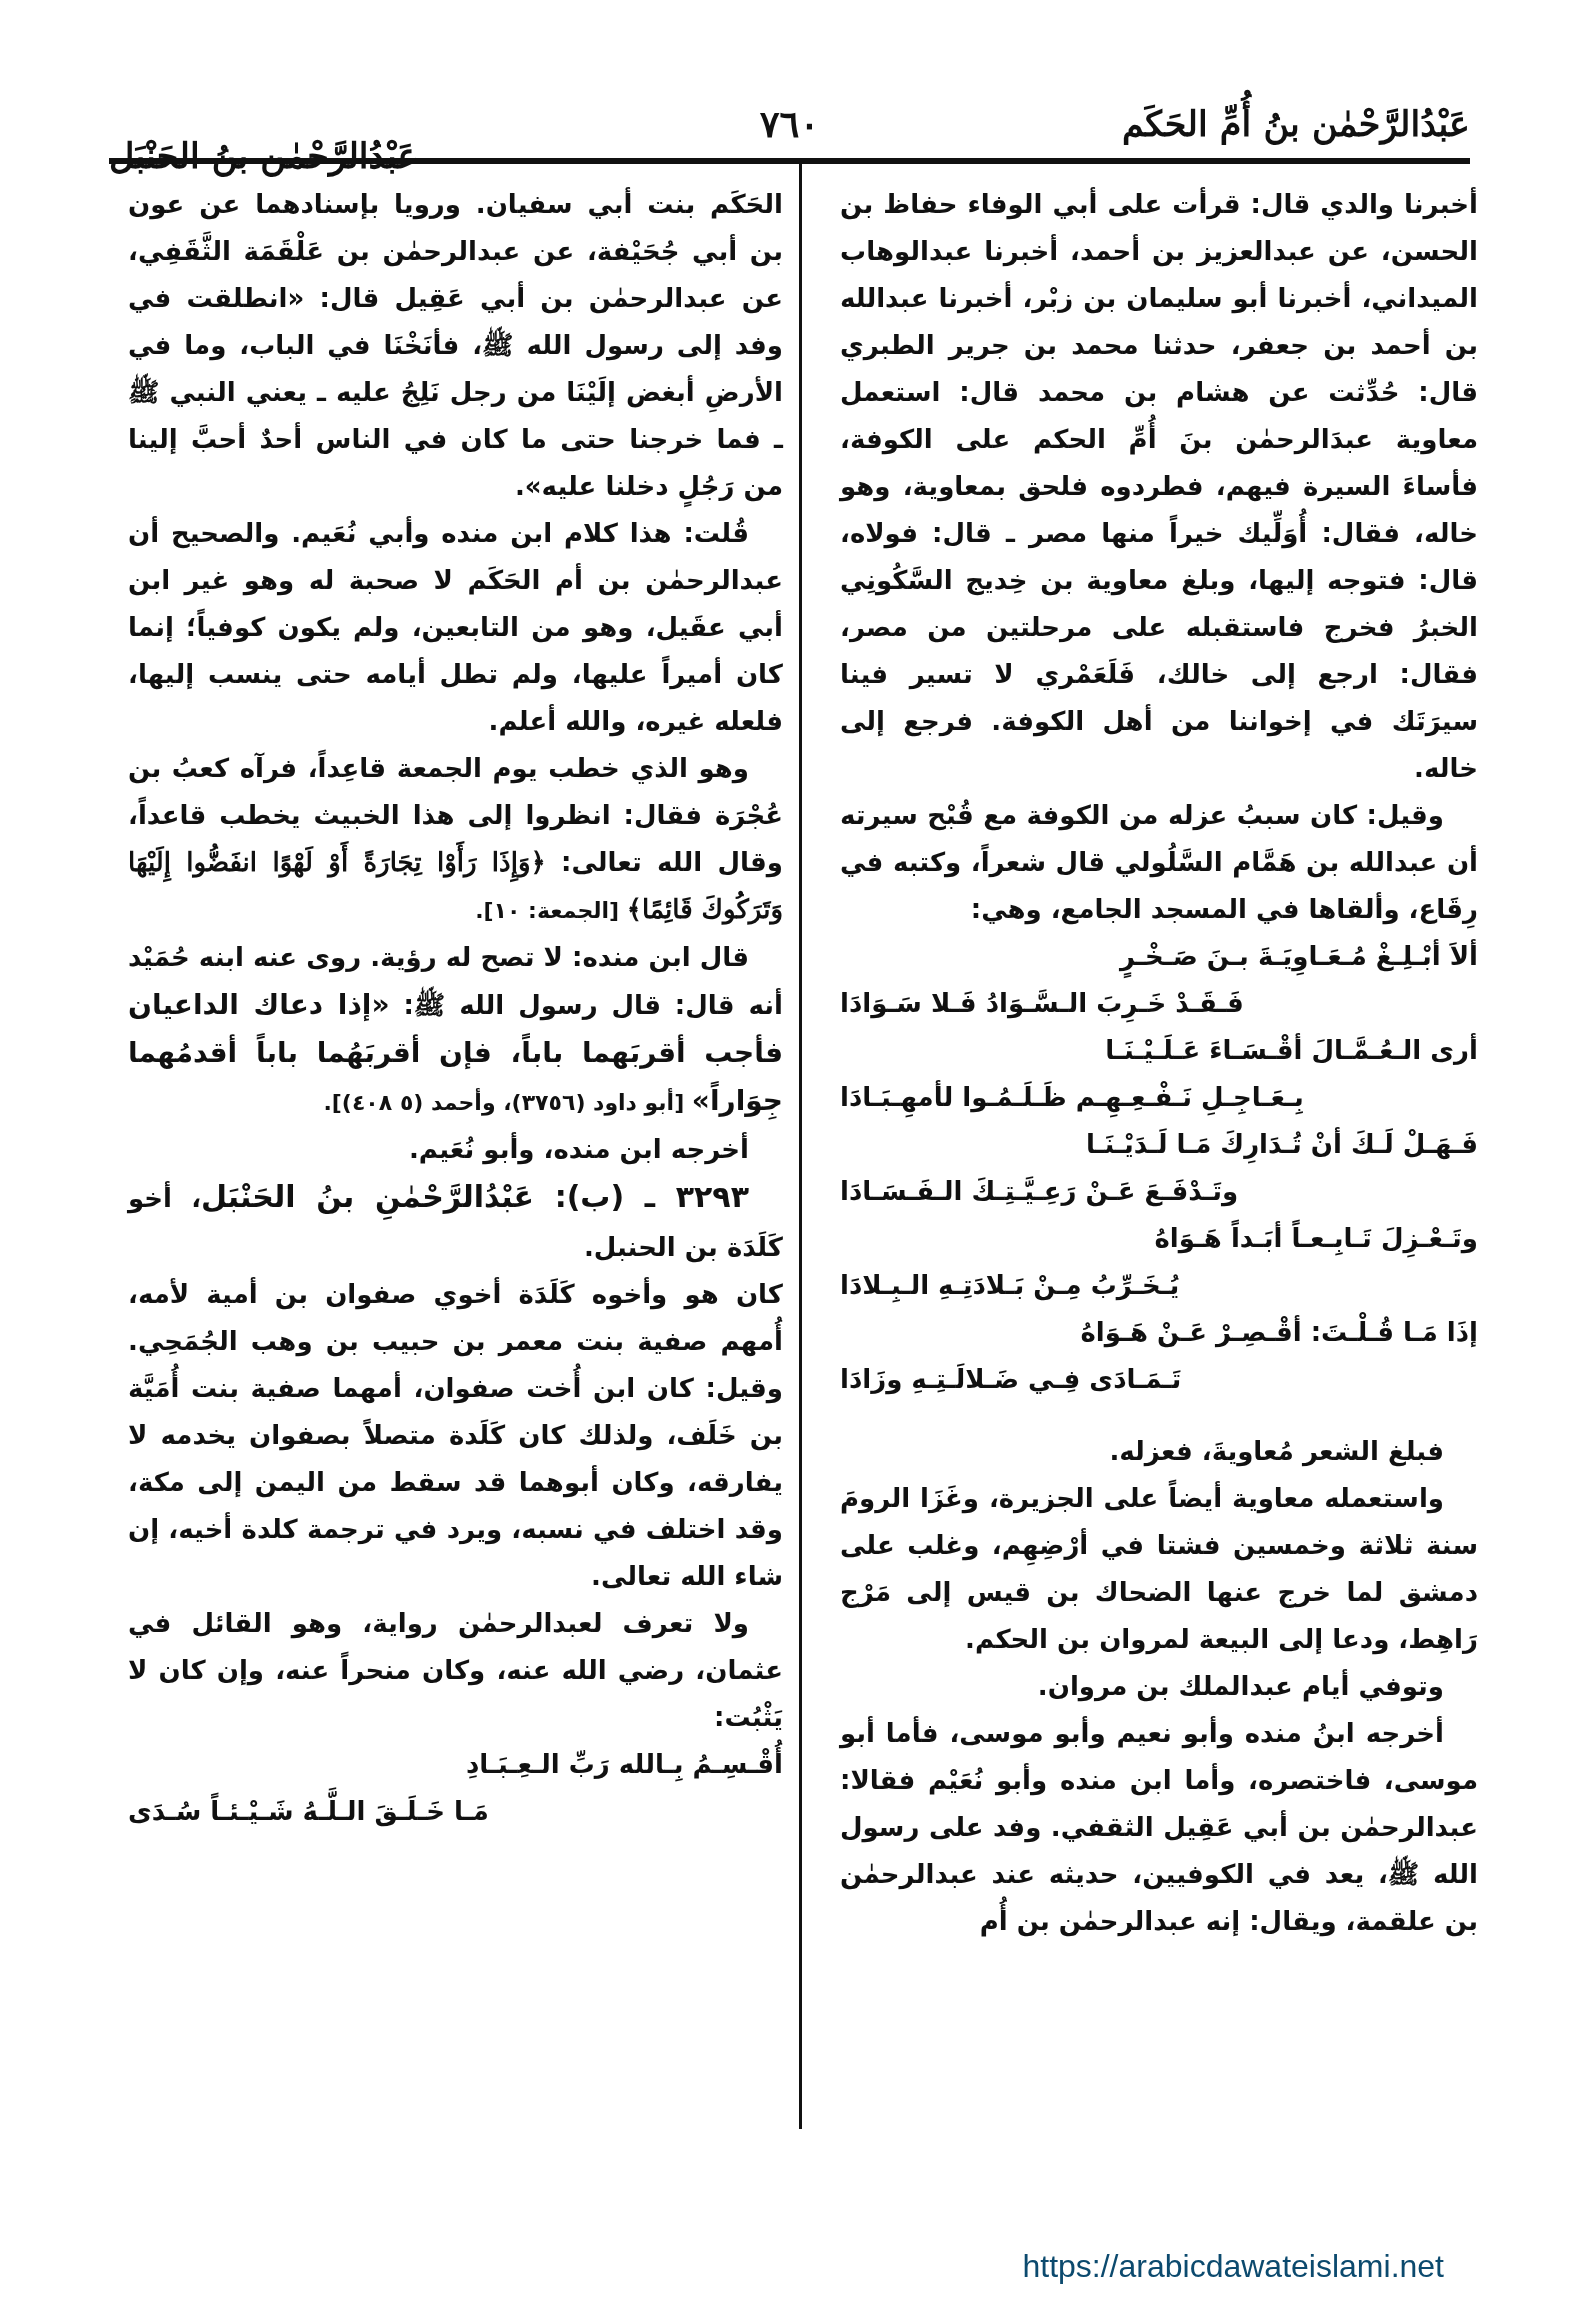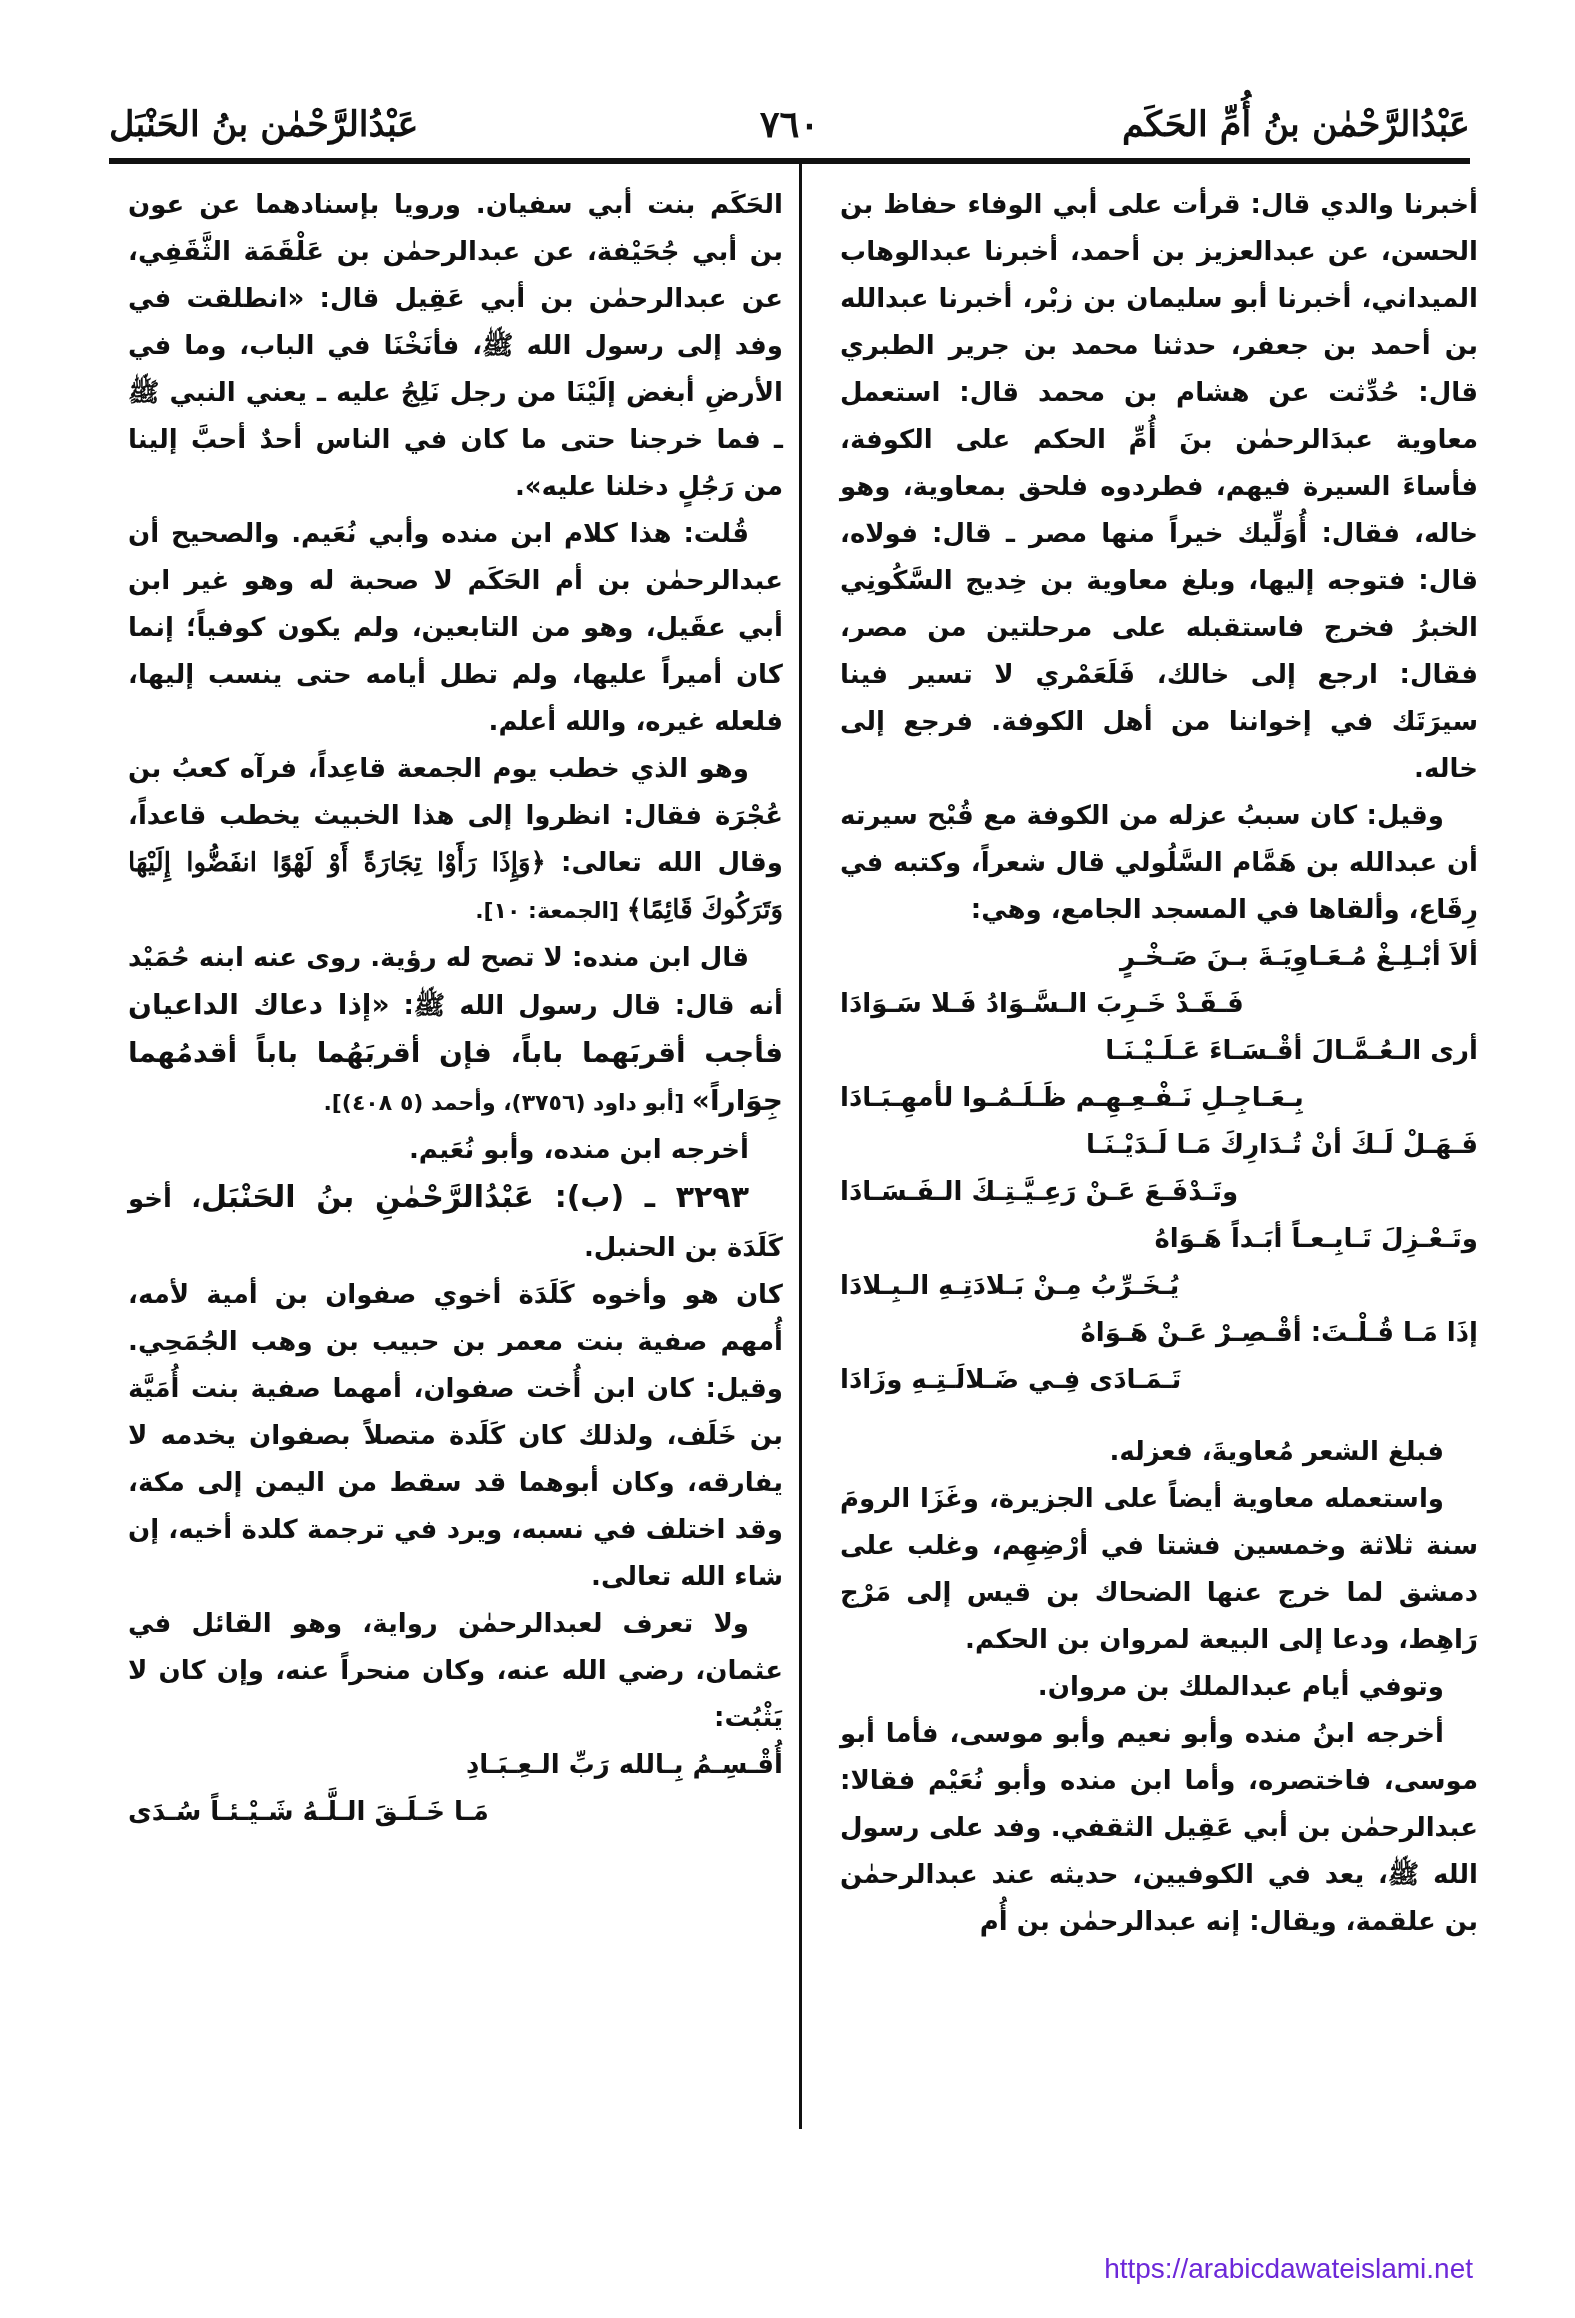--- a/index.html
+++ b/index.html
@@ -9,21 +9,21 @@
   }
   .page-header {
     position: absolute; top: 99px; left: 109px; right: 105px; height: 50px;
     direction: rtl;
   }
   .hdr-right, .hdr-left, .hdr-page {
     position: absolute; top: 0; font-weight: bold; font-size: 35px; line-height: 50px;
     font-family: "DejaVu Serif", serif;
   }
   .hdr-right { right: 0; }
-  .hdr-left { left: 0; }
+  .hdr-left { left: 0; margin-top: 32px; }
   .hdr-page { left: 50%; transform: translateX(-50%); font-size: 37px; }
   .header-rule {
     position: absolute; top: 158px; left: 109px; right: 105px; height: 5.9px; background: #111;
   }
   .col-divider {
     position: absolute; top: 164px; left: 799px; width: 2.5px; height: 1965px; background: #111;
   }
   .column {
     position: absolute; top: 181px; direction: rtl; text-align: justify;
     font-size: 26px; line-height: 47px; font-weight: bold;
@@ -37,21 +37,21 @@
   .verse-block { margin: 0; padding: 0; }
   .verse {
     display: block; height: 47px; white-space: nowrap; letter-spacing: 1.7px;
   }
   .verse.h1 { text-align: right; }
   .verse.h2 { text-align: left; padding-right: 50px; }
   .quran { font-family: "DejaVu Serif", serif; font-weight: bold; }
   .ref { font-size: 22px; font-weight: bold; }
   .spacer { height: 25px; }
   .watermark {
-    position: absolute; bottom: 34px; right: 102px; font-size: 28px; color: #6d28d9;
+    position: absolute; bottom: 34px; right: 131px; font-size: 32px; color: #0c4a6e;
     font-family: "Liberation Sans", sans-serif; direction: ltr; font-weight: normal;
   }
 </style>
 </head>
 <body>
 
 <div class="page-header">
   <span class="hdr-right">عَبْدُالرَّحْمٰن بنُ أُمِّ الحَكَم</span>
   <span class="hdr-page">٧٦٠</span>
   <span class="hdr-left">عَبْدُالرَّحْمٰن بنُ الحَنْبَل</span>

